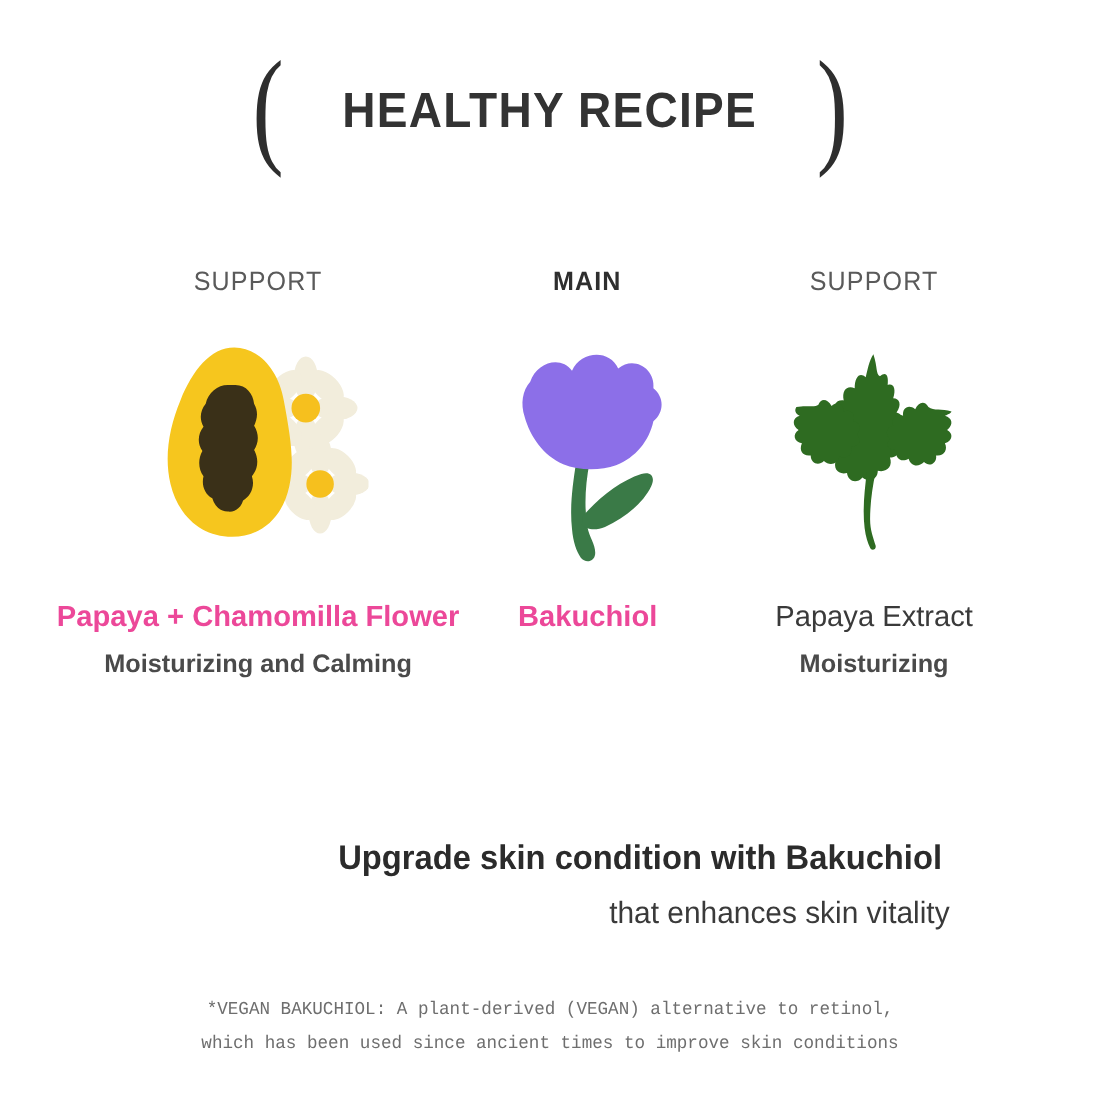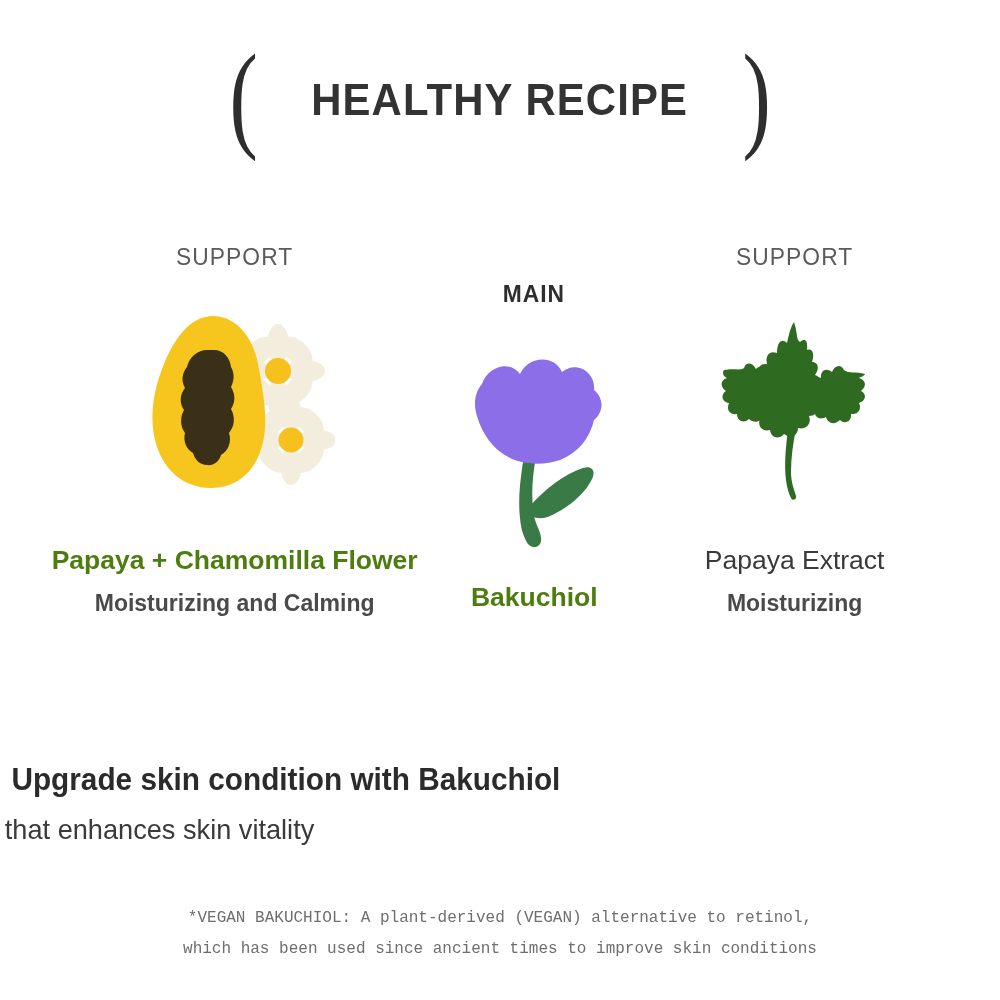--- a/index.html
+++ b/index.html
@@ -55,21 +55,21 @@
     left: 0;
     width: 942px;
     display: flex;
   }
   .col {
     display: flex;
     flex-direction: column;
     align-items: center;
   }
   .col-1 { width: 380px; margin-left: 48px; }
-  .col-2 { width: 230px; margin-top: 37px; }
+  .col-2 { width: 230px; }
   .col-3 { width: 300px; }
 
   .role {
     font-size: 24px;
     letter-spacing: 1.1px;
     color: #5a5a5a;
     font-weight: normal;
     transform: scaleX(0.95);
     height: 30px;
   }
@@ -81,42 +81,42 @@
   .art {
     height: 270px;
     display: flex;
     align-items: center;
     justify-content: center;
   }
   .art svg { display: block; }
 
   .ing-name {
     font-size: 26.5px;
-    color: #4d7c0f;
+    color: #ec4899;
     font-weight: bold;
     white-space: nowrap;
     margin-top: 2px;
   }
   .ing-name.regular { font-weight: normal; color: #3a3a3a; }
 
   .ing-desc {
     font-size: 23px;
     color: #4a4a4a;
     font-weight: bold;
     white-space: nowrap;
     margin-top: 14px;
   }
 
   
   .tagline {
     position: absolute;
     top: 762px;
     left: 0;
     width: 868px;
-    text-align: left;
+    text-align: right;
   }
   .tagline-main {
     font-size: 31px;
     font-weight: bold;
     color: #2b2b2b;
     transform: scaleX(0.96);
     display: inline-block;
   }
   .tagline-sub {
     font-size: 28px;

